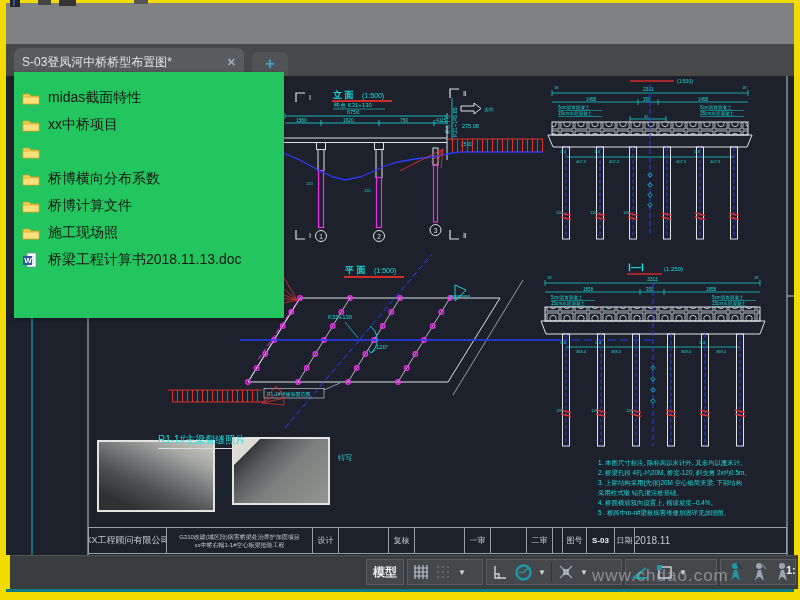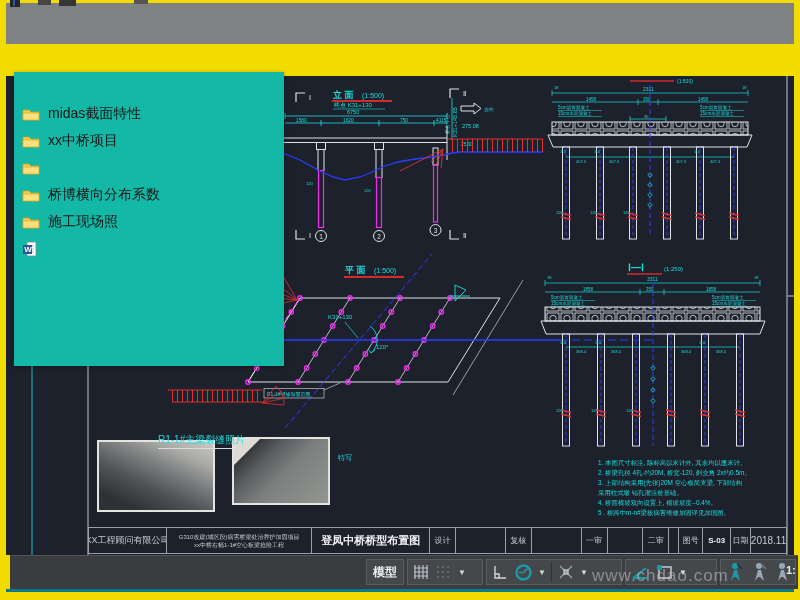--- a/index.html
+++ b/index.html
@@ -32,22 +32,22 @@
   .side-note{position:absolute;left:332px;top:377px;color:#19dede;font-size:7px;}
   
   #notes{position:absolute;left:592px;top:382px;width:200px;color:#19dede;font-size:6.4px;line-height:10px;}
   
   #titleblock{position:absolute;left:82px;top:451px;width:699px;height:27px;display:flex;
     border:1px solid #98a0a8;box-sizing:border-box;background:#1d212c;}
   #titleblock .cell{border-right:1px solid #98a0a8;box-sizing:border-box;display:flex;flex-direction:column;
     align-items:center;justify-content:center;color:#c3cbd3;font-size:8px;overflow:hidden;white-space:nowrap;}
   #titleblock .cell:last-child{border-right:none;}
   
-  #popup{position:absolute;left:14px;top:72px;width:270px;height:294px;background:#14b8a6;
-    box-shadow:0 1px 4px rgba(0,0,0,0.35);padding-top:28px;box-sizing:border-box;z-index:30;}
+  #popup{position:absolute;left:14px;top:72px;width:270px;height:246px;background:#22c55e;
+    box-shadow:0 1px 4px rgba(0,0,0,0.35);padding-top:12px;box-sizing:border-box;z-index:30;}
   .popup-item{display:flex;align-items:center;height:27px;padding-left:8px;white-space:nowrap;overflow:hidden;}
   .popup-item .plabel{margin-left:8px;font-size:14px;color:#161616;}
   .picon{flex:none;}
   
   #statusbar{position:absolute;left:10px;top:555px;width:788px;height:34px;background:#3a3d3f;
     border-top:1px solid #515456;box-sizing:border-box;}
   #statusbar-accent{position:absolute;left:6px;top:589px;width:788px;height:3px;background:#0e7b84;}
   .sb-btn{position:absolute;top:3px;height:26px;background:#45484a;border:1px solid #595d5f;
     box-sizing:border-box;display:flex;align-items:center;justify-content:center;color:#eceeef;
     font-size:12px;font-weight:bold;}
@@ -65,20 +65,27 @@
 <div id="screen">
 
   <div id="header">
     <div class="speck" style="left:4px;top:-3px;width:10px;height:7px;background:#262626;"></div>
     <div class="speck" style="left:7px;top:-3px;width:2px;height:6px;background:#3355aa;"></div>
     <div class="speck" style="left:32px;top:-3px;width:13px;height:5px;background:#454545;"></div>
     <div class="speck" style="left:53px;top:-3px;width:17px;height:6px;"></div>
     <div class="speck" style="left:128px;top:-3px;width:14px;height:4px;background:#565656;"></div>
   </div>
 
+  <div id="tabbar">
+    <div id="tab-active">
+      <span class="tab-label">S-03登凤河中桥桥型布置图*</span>
+      <span class="tab-close">✕</span>
+    </div>
+    <div id="tab-new">+</div>
+  </div>
 
   <div id="canvas">
     <svg id="cad" width="788" height="479" viewBox="6 76 788 479">
       <defs>
         <pattern id="combV" width="5" height="14" patternUnits="userSpaceOnUse">
           <path d="M2.5 0 V14" stroke="#e03030" stroke-width="1"></path>
         </pattern>
         <pattern id="slabs" width="14" height="13" patternUnits="userSpaceOnUse">
           <rect x="1" y="1" width="12" height="11" fill="none" stroke="#dfe3e6" stroke-width="0.8"></rect>
           <circle cx="7" cy="6.5" r="3.2" fill="none" stroke="#dfe3e6" stroke-width="0.8"></circle>
@@ -332,21 +339,20 @@
       <div>4. 桥面横坡双向设置上, 横坡坡度--0.4%。</div>
       <div>5 . 桥跨中m-n#梁板病害维修加固详见加固图。</div>
     </div>
 
     <div id="titleblock">
       <div class="cell" style="width:78px;font-size:9px;">XX工程顾问有限公司</div>
       <div class="cell" style="width:146px;font-size:6px;line-height:8px;">
         <span>G310改建(城区段)病害桥梁处治养护加固项目</span>
         <span>xx中桥右幅1-1#空心板梁抢险工程</span>
       </div>
-      <div class="cell" style="width:118px;font-size:11px;font-weight:bold;color:#eef2f5;">登凤中桥桥型布置图</div>
       <div class="cell" style="width:26px;">设计</div>
       <div class="cell" style="width:50px;"></div>
       <div class="cell" style="width:26px;">复核</div>
       <div class="cell" style="width:50px;"></div>
       <div class="cell" style="width:26px;">一审</div>
       <div class="cell" style="width:36px;"></div>
       <div class="cell" style="width:26px;">二审</div>
       <div class="cell" style="width:10px;"></div>
       <div class="cell" style="width:24px;">图号</div>
       <div class="cell" style="width:28px;font-weight:bold;color:#eef2f5;">S-03</div>
@@ -381,29 +387,37 @@
           <path d="M1 3 h6 l2 2 h8 v8 h-16 z" fill="#f7cf46" stroke="#c9a12e" stroke-width="0.8"></path>
           <path d="M1 6 h16 v7 h-16 z" fill="#fbe07c" stroke="#c9a12e" stroke-width="0.6"></path>
         </svg>
       <span class="plabel">桥博横向分布系数</span>
     </div>
     <div class="popup-item">
       <svg class="picon" width="18" height="14">
           <path d="M1 3 h6 l2 2 h8 v8 h-16 z" fill="#f7cf46" stroke="#c9a12e" stroke-width="0.8"></path>
           <path d="M1 6 h16 v7 h-16 z" fill="#fbe07c" stroke="#c9a12e" stroke-width="0.6"></path>
         </svg>
+      <span class="plabel">桥博计算文件</span>
+    </div>
+    <div class="popup-item">
+      <svg class="picon" width="18" height="14">
+          <path d="M1 3 h6 l2 2 h8 v8 h-16 z" fill="#f7cf46" stroke="#c9a12e" stroke-width="0.8"></path>
+          <path d="M1 6 h16 v7 h-16 z" fill="#fbe07c" stroke="#c9a12e" stroke-width="0.6"></path>
+        </svg>
       <span class="plabel">施工现场照</span>
     </div>
     <div class="popup-item">
       <svg class="picon" width="18" height="16">
         <path d="M5 1 h9 v14 h-9 z" fill="#ffffff" stroke="#7a8aa0" stroke-width="0.8"></path>
         <path d="M7 5 h5 M7 8 h5 M7 11 h5" stroke="#9db0c4" stroke-width="0.8"></path>
         <rect x="1" y="4" width="9" height="9" fill="#2b579a"></rect>
         <text x="2.2" y="11.4" fill="#ffffff" font-size="8" font-weight="bold">W</text>
       </svg>
+      <span class="plabel">桥梁工程计算书2018.11.13.doc</span>
     </div>
   </div>
 
   <div id="statusbar">
     <div class="sb-btn" style="left:356px;width:38px;">模型</div>
 
     <div class="sb-group" style="left:397px;width:76px;">
       <svg width="18" height="18">
           <path d="M3 2 V16 M7 2 V16 M11 2 V16 M15 2 V16 M2 5 H16 M2 9 H16 M2 13 H16" stroke="#b9c2c9" stroke-width="1.2"></path>
         </svg>

